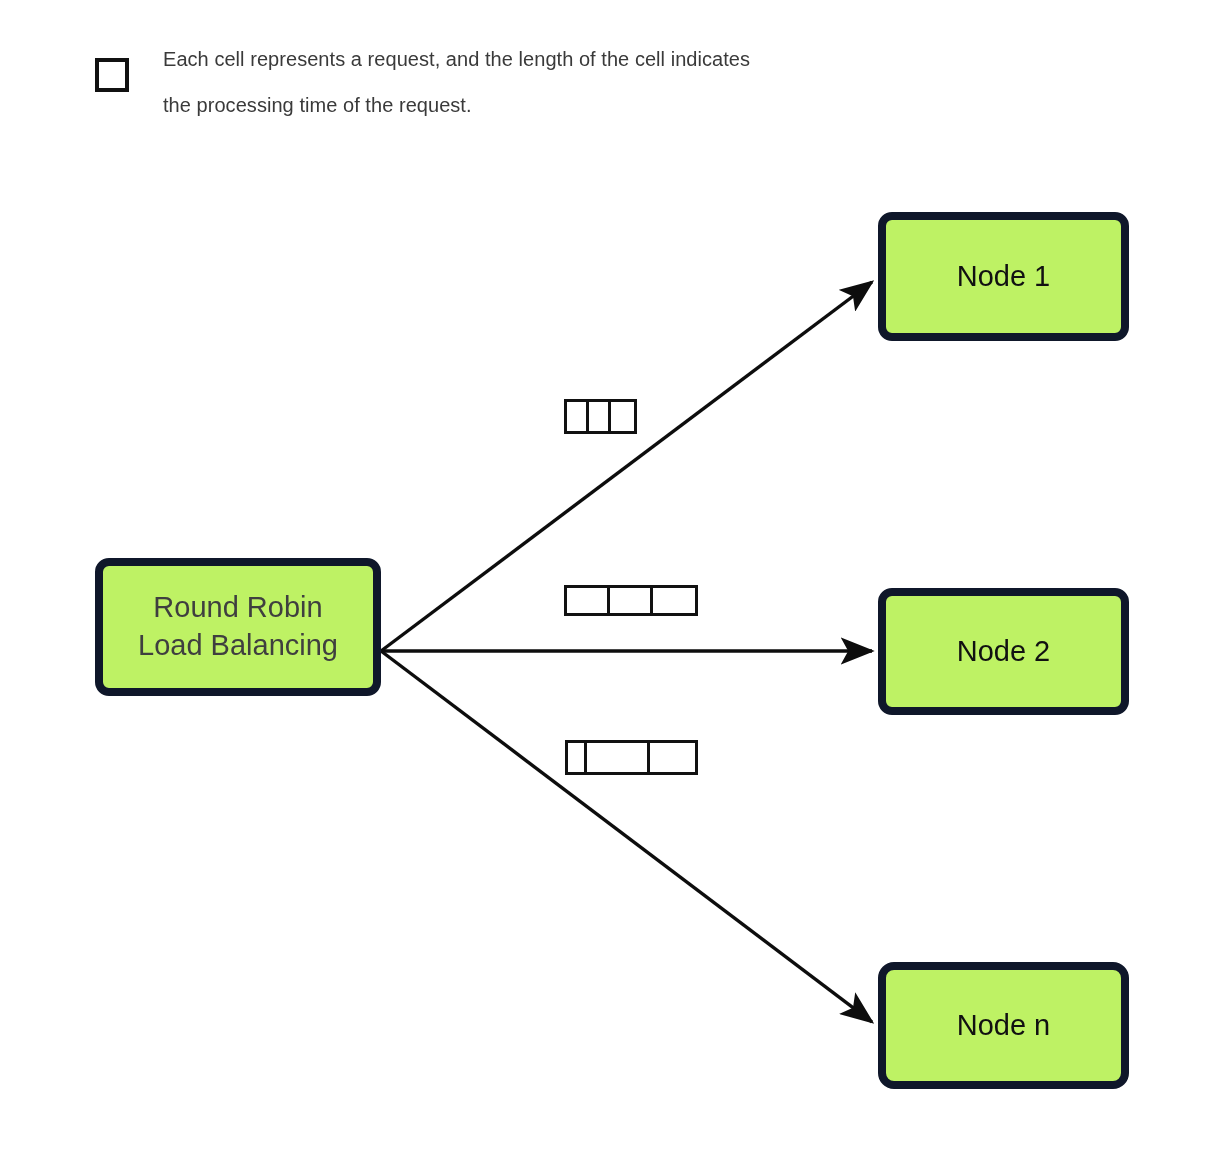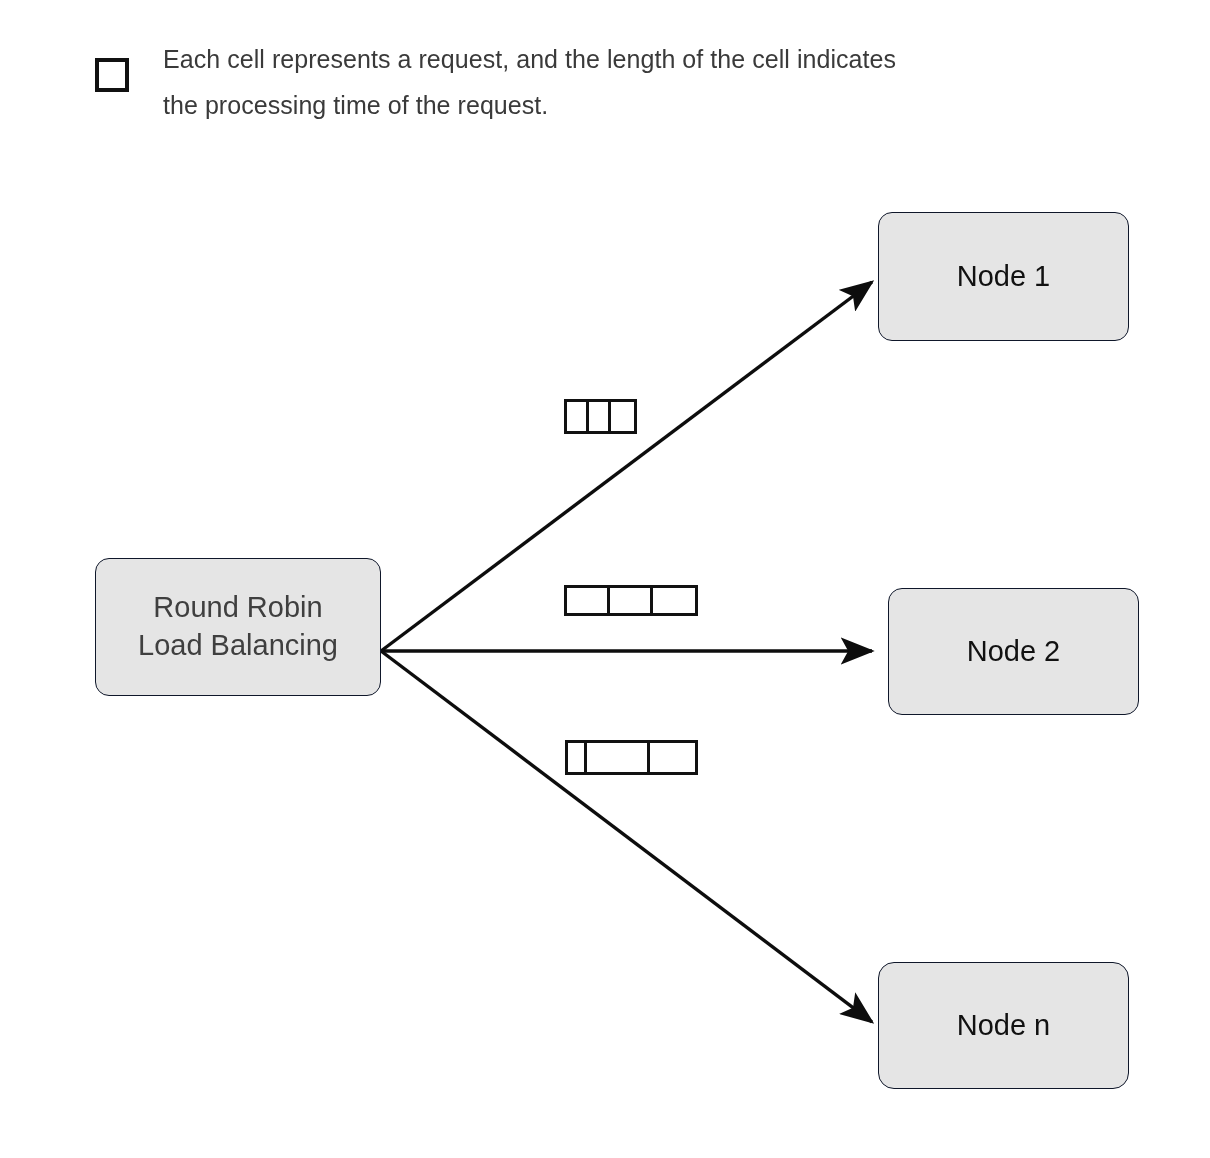--- a/index.html
+++ b/index.html
@@ -33,34 +33,34 @@
     height: 34px;
     border: 4px solid #111111;
     background: #ffffff;
     box-sizing: border-box;
   }
   .legend-text {
     position: absolute;
     left: 163px;
     top: 36px;
     width: 800px;
-    font-size: 25px;
+    font-size: 20px;
     line-height: 46px;
     color: #3a3a3a;
     white-space: pre-line;
     letter-spacing: 0.05px;
   }
 
   
   .box {
     position: absolute;
     box-sizing: border-box;
-    border: 1px solid #0f172a;
+    border: 8px solid #0f172a;
     border-radius: 14px;
-    background: #e5e5e5;
+    background: #bef264;
     display: flex;
     align-items: center;
     justify-content: center;
     text-align: center;
   }
   .box-label {
     white-space: pre-line;
     line-height: 1.30;
   }
 
@@ -79,21 +79,20 @@
     left: 878px;
     top: 212px;
     width: 251px;
     height: 129px;
   }
   #box-node-2 {
     left: 878px;
     top: 588px;
     width: 251px;
     height: 127px;
-    margin-left: 10px;
   }
   #box-node-n {
     left: 878px;
     top: 962px;
     width: 251px;
     height: 127px;
     border-radius: 16px;
   }
   #box-node-1 .box-label,
   #box-node-2 .box-label,

